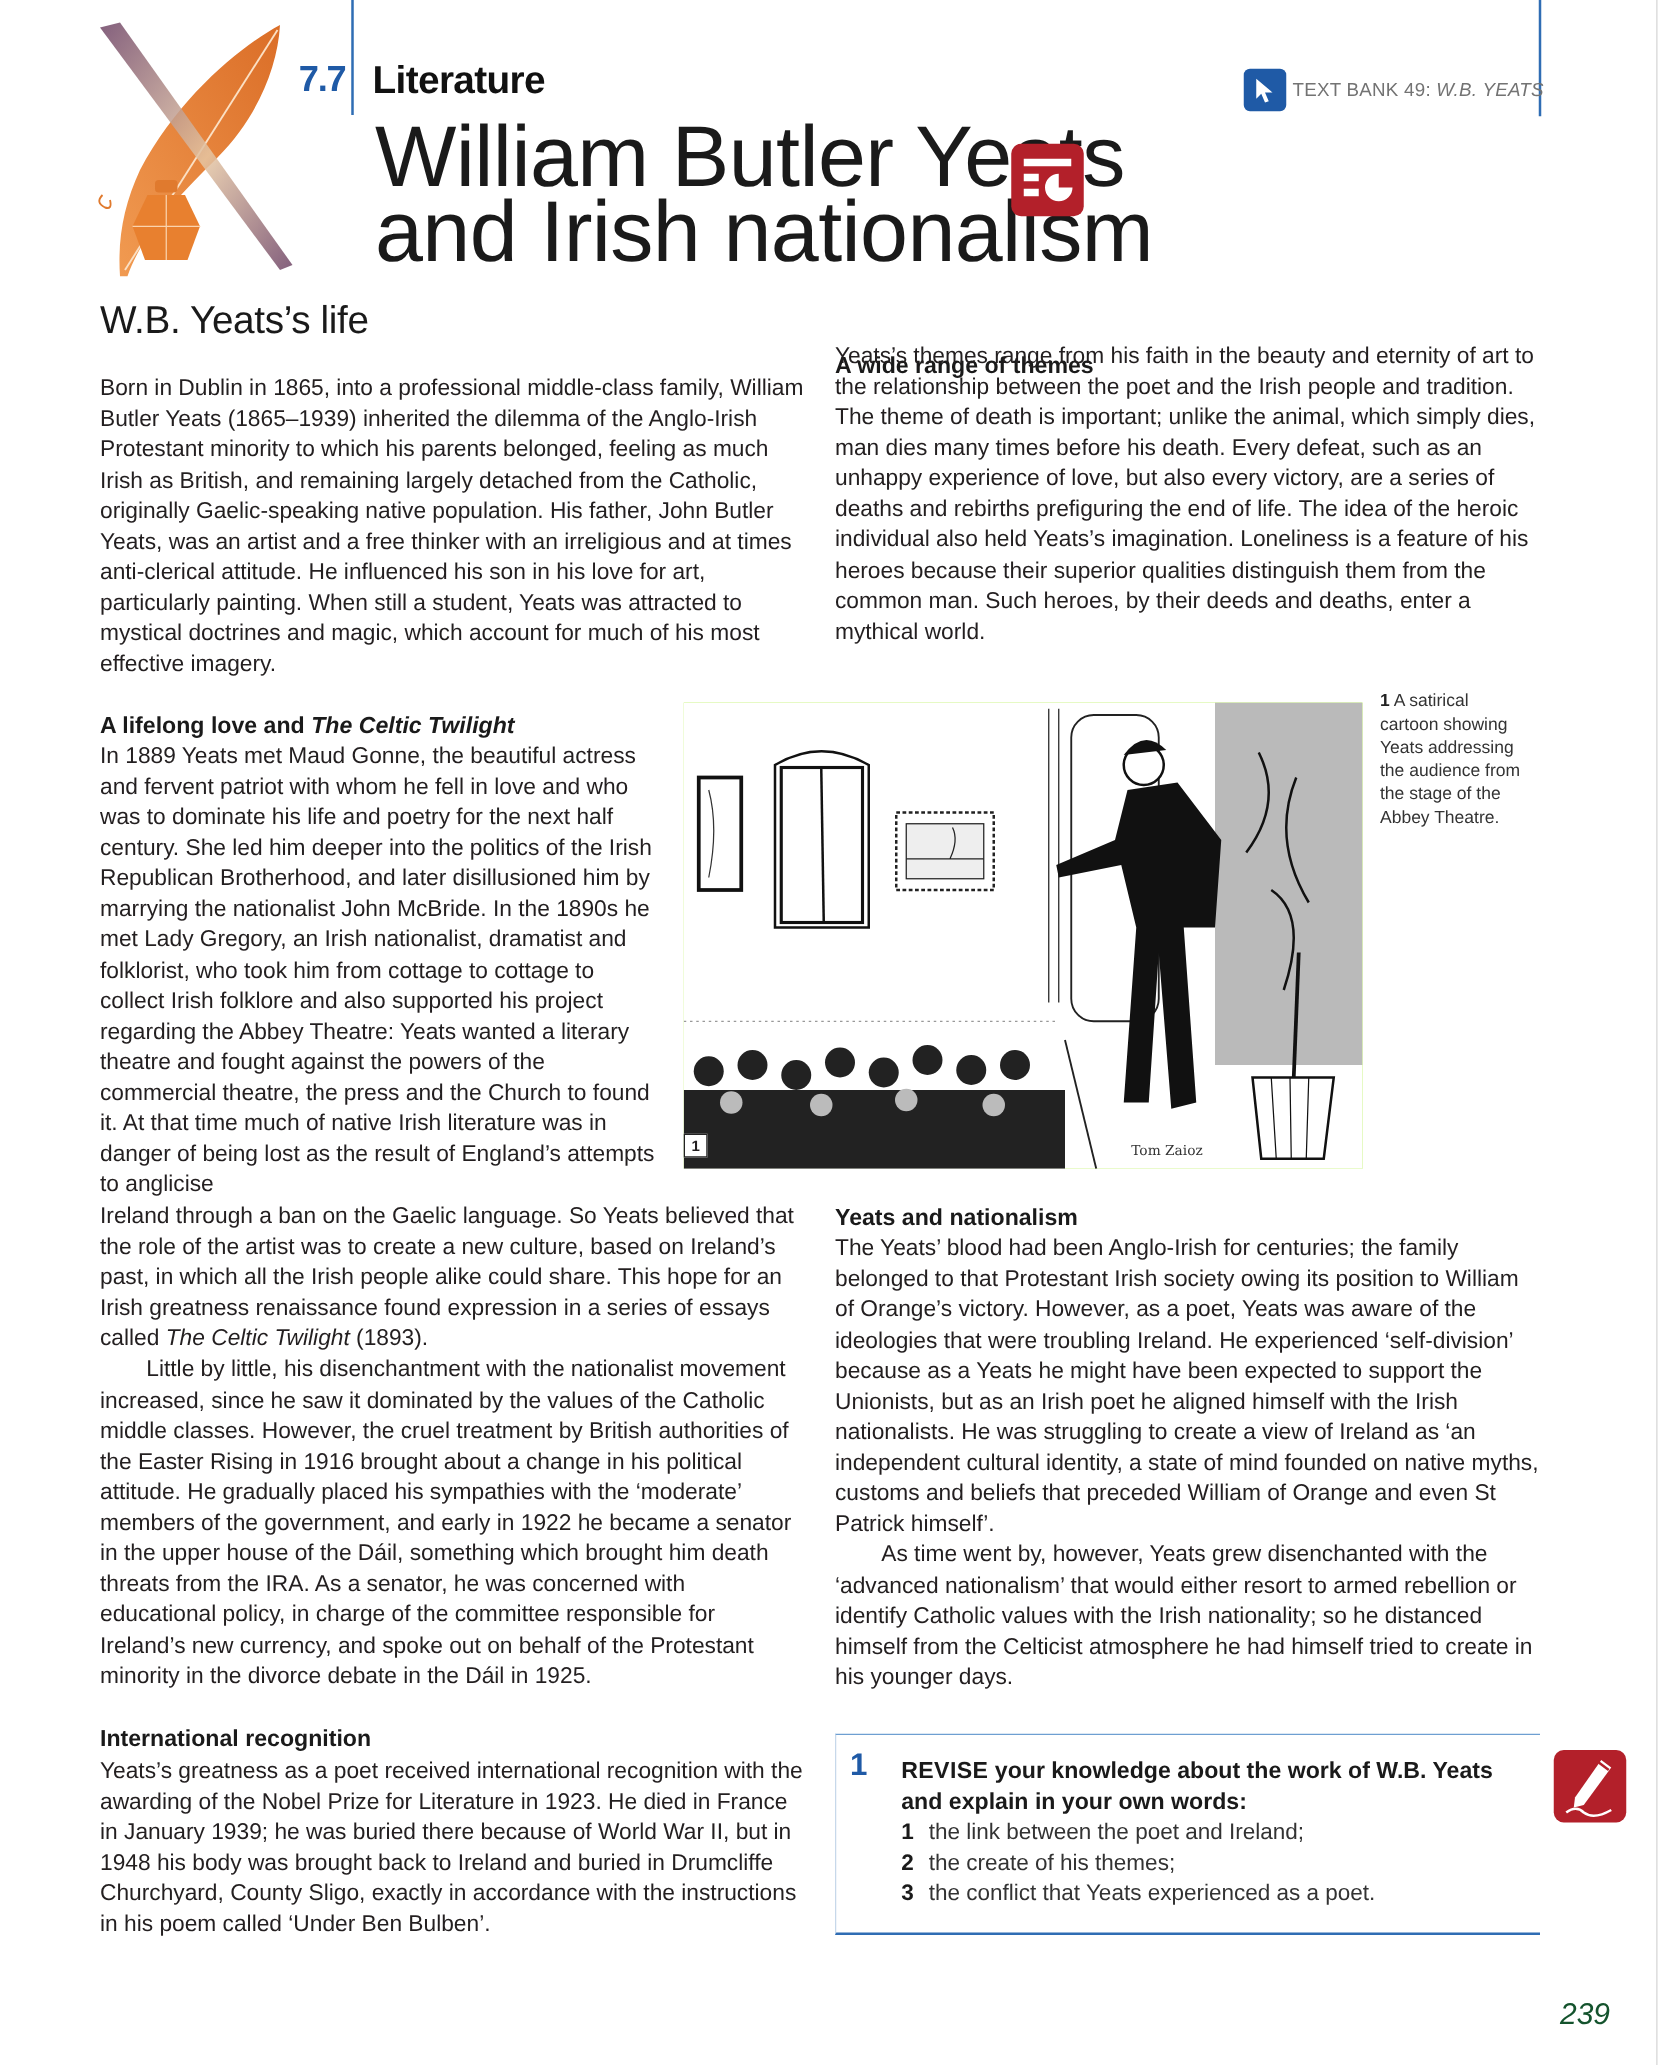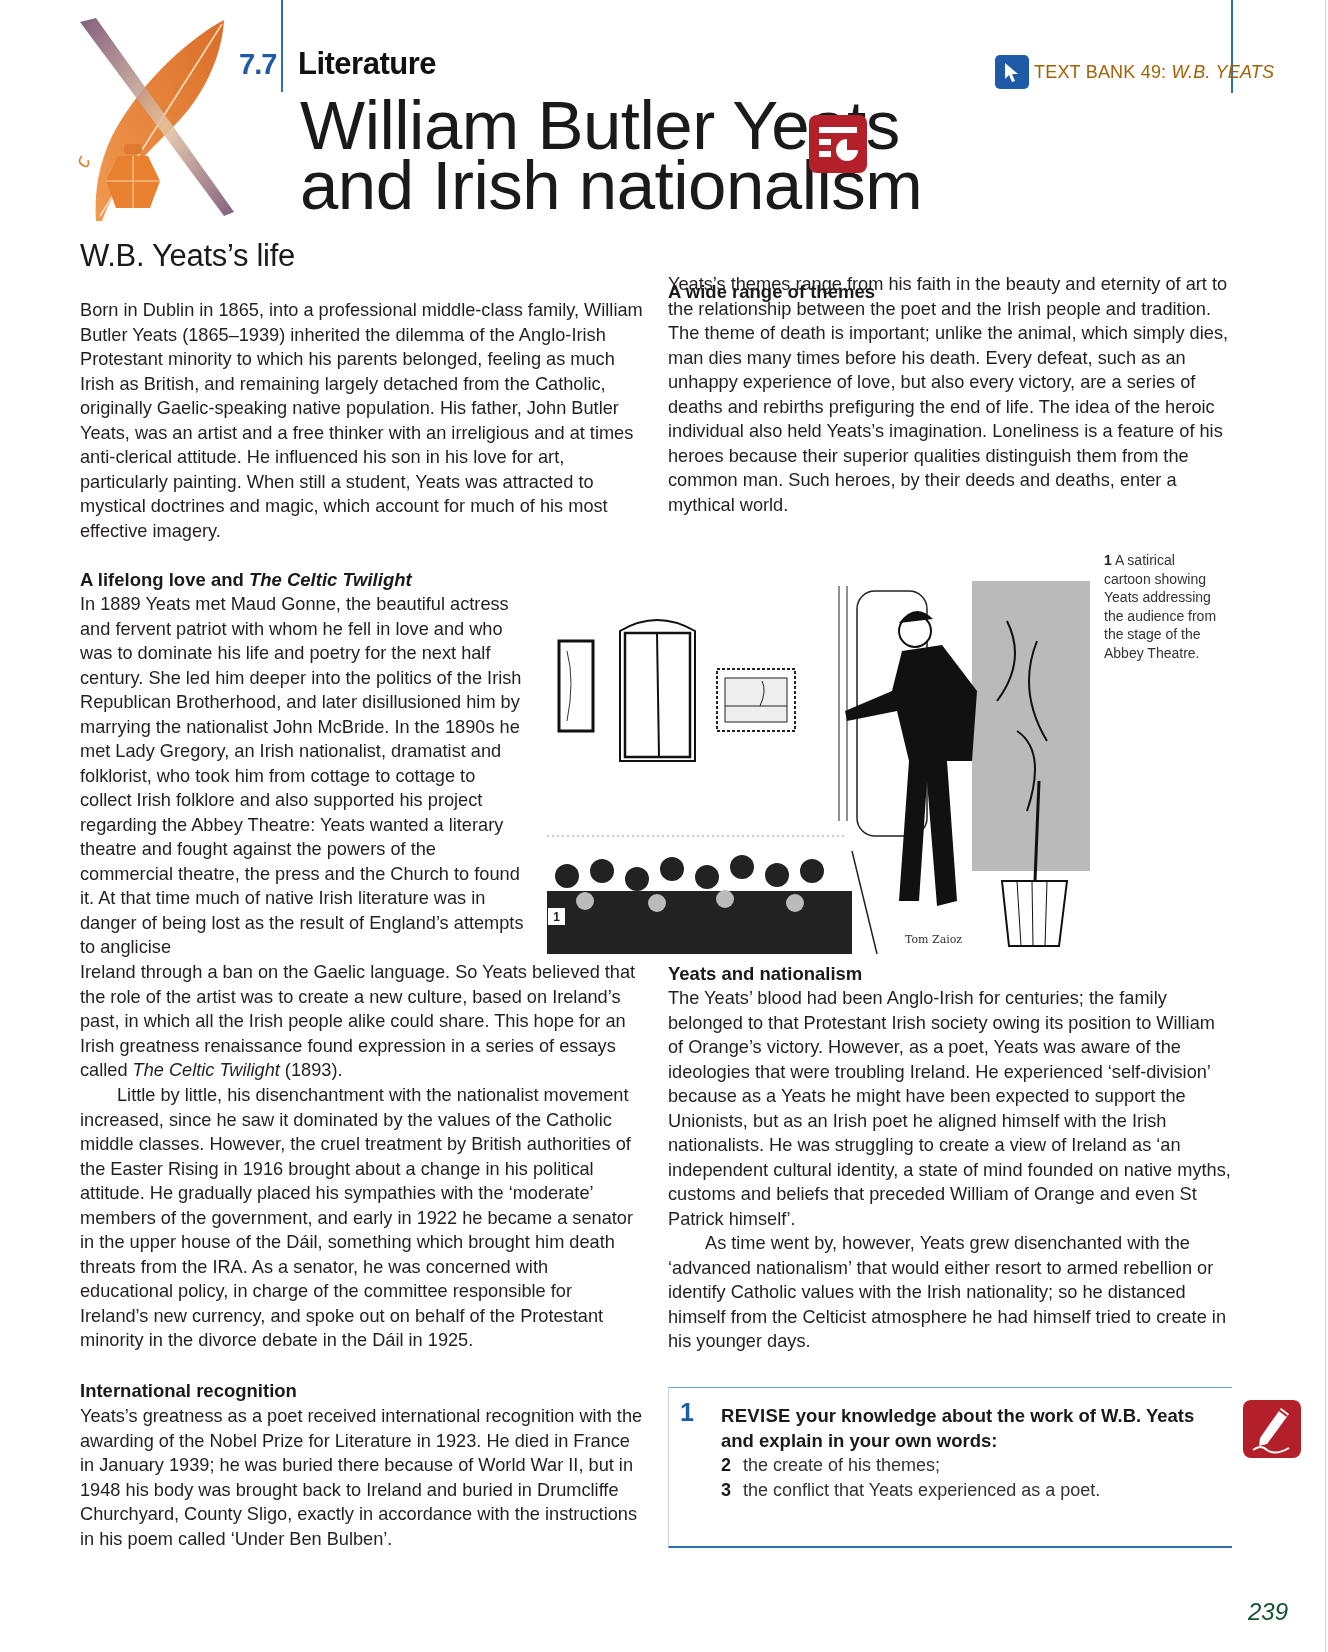--- a/index.html
+++ b/index.html
@@ -15,34 +15,34 @@
   .logo { left: 74px; top: 16px; width: 180px; height: 210px; }
   .hdr-vline { left: 281px; top: 0; width: 2px; height: 92px; background: #2f6db4; }
   .sec-num { left: 239px; top: 48px; font-size: 29px; font-weight: bold; color: #1f5aa6; letter-spacing: -1px; }
   .sec-name { left: 298px; top: 46px; font-size: 31px; font-weight: 900; color: #111; letter-spacing: -0.5px; }
   .page-title { left: 300px; top: 96px; font-size: 69px; line-height: 60px; font-weight: normal; color: #1a1a1a; margin: 0; letter-spacing: -0.5px; }
   .title-icon { left: 809px; top: 115px; width: 58px; height: 58px; background: #b3202a; border-radius: 8px; }
 
   .tb-vline { left: 1231px; top: 0; width: 2px; height: 93px; background: #2f6db4; }
   .tb-link { left: 995px; top: 55px; display: flex; align-items: center; gap: 5px; cursor: pointer; }
   .tb-icon { width: 34px; height: 34px; background: #1f5aa6; border-radius: 5px; display: flex; align-items: center; justify-content: center; }
-  .tb-text { font-size: 18px; color: #a16207; letter-spacing: 0.2px; }
+  .tb-text { font-size: 15px; color: #737373; letter-spacing: 0.2px; }
   .tb-text i { font-style: italic; }
 
   
   .col-left { left: 80px; width: 565px; }
   .col-right { left: 668px; width: 566px; }
   .h2 { font-size: 31px; color: #1a1a1a; font-weight: normal; margin: 0; letter-spacing: -0.3px; }
   .h3 { font-size: 18.5px; font-weight: bold; color: #1a1a1a; margin: 0; line-height: 24.5px; }
   .p { font-size: 18.2px; line-height: 24.5px; margin: 0; color: #231f20; }
   .indent { text-indent: 37px; }
   .narrow { width: 445px; }
 
   
-  .cartoon { left: 547px; top: 581px; width: 543px; height: 373px; background: #bef264; }
+  .cartoon { left: 547px; top: 562px; width: 543px; height: 373px; background: #bef264; }
   .fig-num { left: 547px; top: 907px; width: 17px; height: 17px; border: 1px solid #222; background: #fff; font-size: 12px; font-weight: bold; display: flex; align-items: center; justify-content: center; }
   .caption { left: 1104px; top: 551px; width: 120px; font-size: 14px; line-height: 18.5px; color: #333; }
   .caption b { color: #222; }
 
   
   .ex-box { left: 668px; top: 1387px; width: 563px; height: 158px; border-top: 1px solid #6e9fd1; border-left: 1px solid #c7d8ea; border-bottom: 2px solid #2f6db4; }
   .ex-num { left: 680px; top: 1398px; font-size: 25px; font-weight: bold; color: #1f5aa6; }
   .ex-prompt { left: 721px; top: 1404px; width: 510px; font-size: 18.5px; line-height: 24.5px; font-weight: bold; color: #1a1a1a; }
   .ex-prompt .kw { font-weight: 900; letter-spacing: 0.3px; }
   .ex-list { left: 721px; top: 1453px; margin: 0; padding: 0; list-style: none; }
@@ -182,20 +182,21 @@
 <div class="abs caption"><b>1</b><span> A satirical cartoon showing Yeats addressing the audience from the stage of the Abbey Theatre.</span></div>
 
 <h3 class="abs h3 col-right" style="top:962px;">Yeats and nationalism</h3>
 <p class="abs p col-right" style="top:986px;">The Yeats’ blood had been Anglo-Irish for centuries; the family belonged to that Protestant Irish society owing its position to William of Orange’s victory. However, as a poet, Yeats was aware of the ideologies that were troubling Ireland. He experienced ‘self-division’ because as a Yeats he might have been expected to support the Unionists, but as an Irish poet he aligned himself with the Irish nationalists. He was struggling to create a view of Ireland as ‘an independent cultural identity, a state of mind founded on native myths, customs and beliefs that preceded William of Orange and even St Patrick himself’.</p>
 <p class="abs p col-right indent" style="top:1231px;">As time went by, however, Yeats grew disenchanted with the ‘advanced nationalism’ that would either resort to armed rebellion or identify Catholic values with the Irish nationality; so he distanced himself from the Celticist atmosphere he had himself tried to create in his younger days.</p>
 
 <div class="abs ex-box"></div>
 <div class="abs ex-num">1</div>
 <div class="abs ex-prompt"><span class="kw">REVISE</span><span> your knowledge about the work of W.B. Yeats and explain in your own words:</span></div>
 <ul class="abs ex-list">
+  <li><b>1</b><span>the link between the poet and Ireland;</span></li>
   <li><b>2</b><span>the create of his themes;</span></li>
   <li><b>3</b><span>the conflict that Yeats experienced as a poet.</span></li>
 </ul>
 <div class="abs pen-icon">
   <svg width="58" height="58" viewBox="0 0 58 58">
     <path d="M38 8 L46 14 L24 44 L16 46 L17 38 Z" fill="#fff"></path>
     <path d="M36 10 L44 16" stroke="#b3202a" stroke-width="2"></path>
     <path d="M10 50 q8 -6 14 0 q8 6 22 -2" fill="none" stroke="#fff" stroke-width="2"></path>
   </svg>
 </div>

